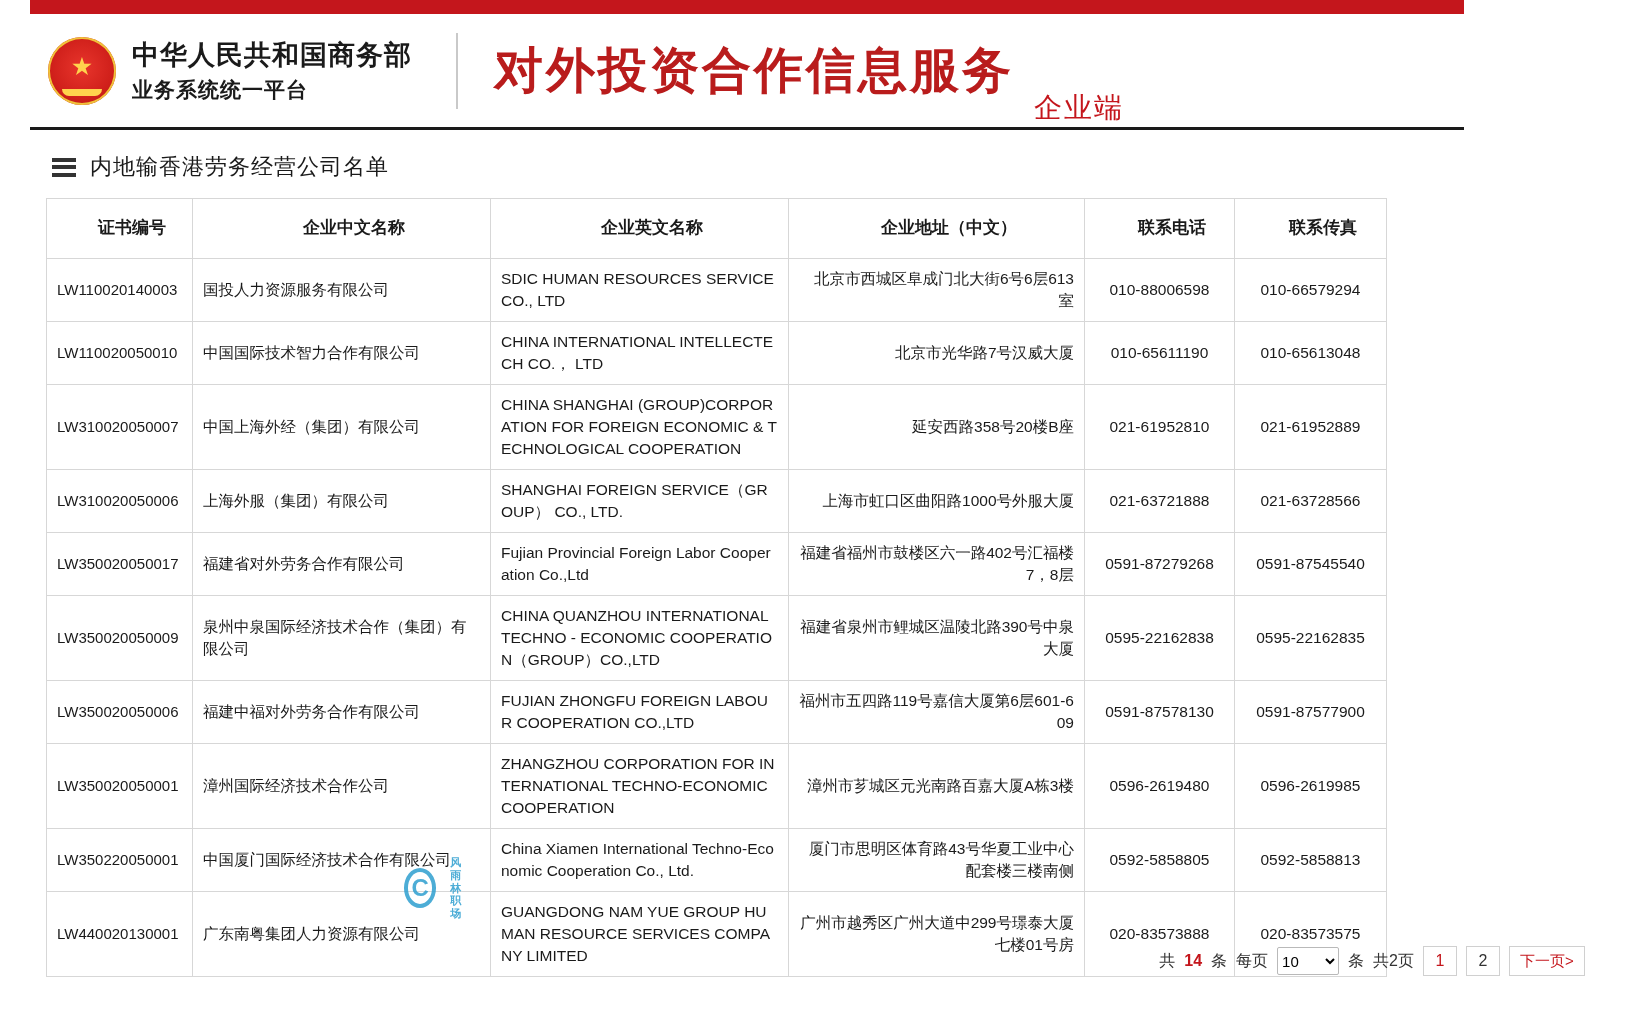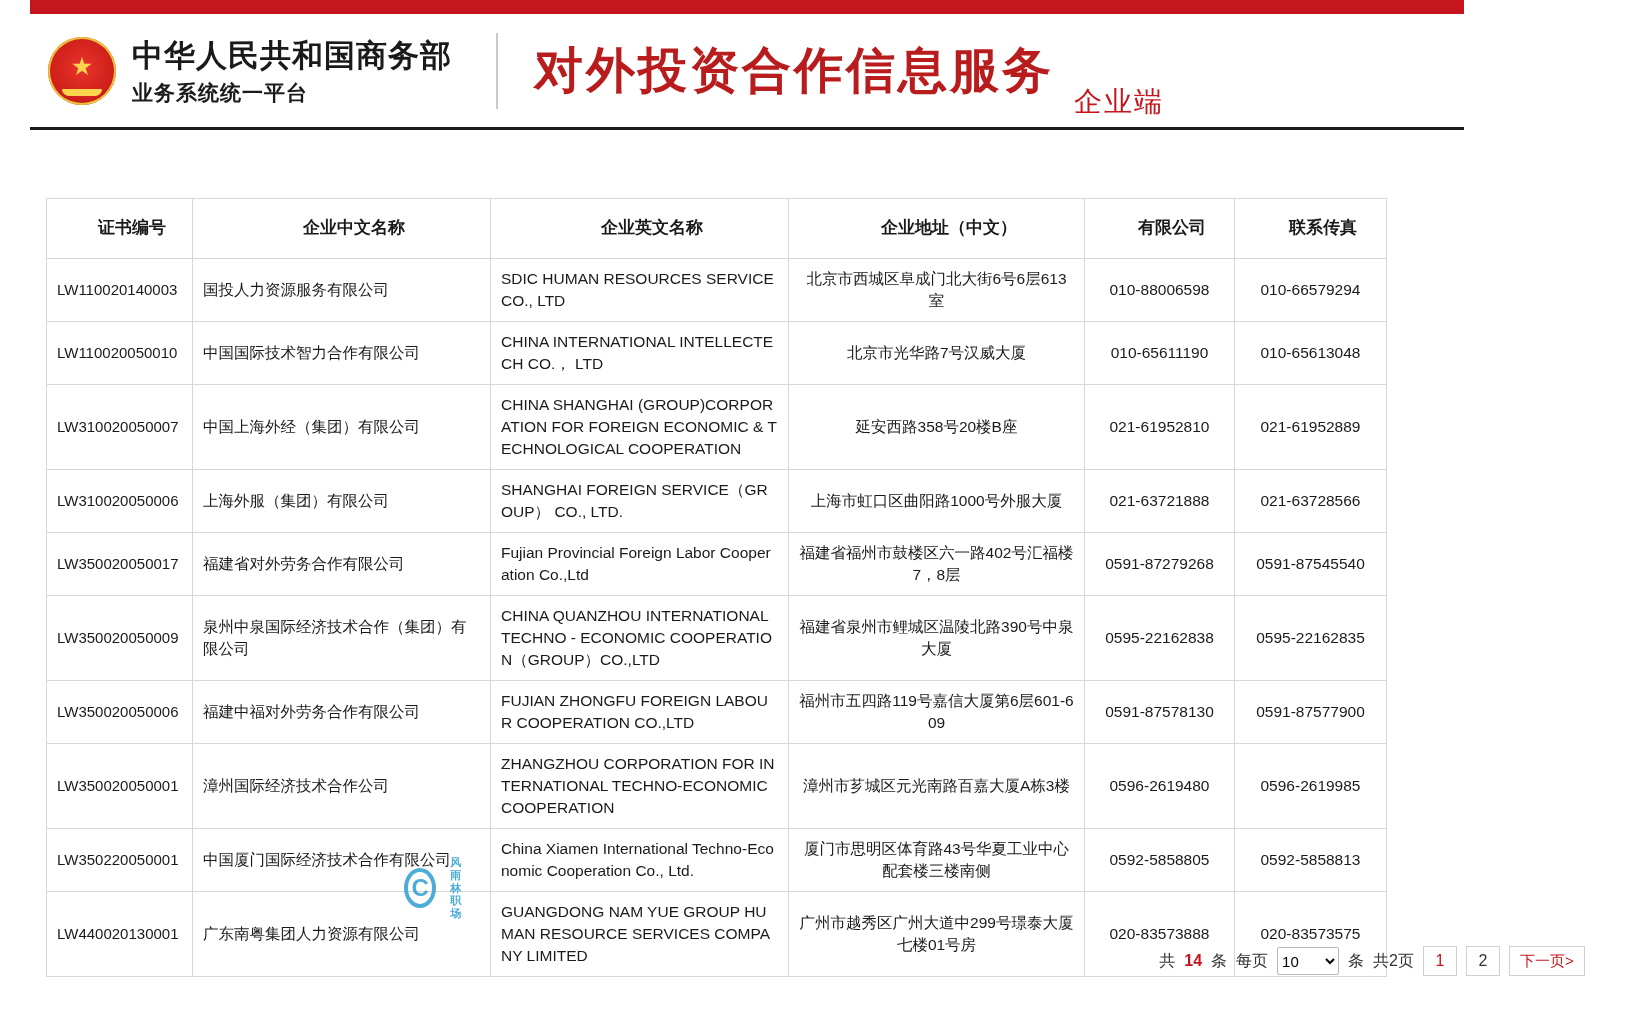--- a/index.html
+++ b/index.html
@@ -67,21 +67,21 @@
     width: 40px; height: 7px;
     border-radius: 0 0 12px 12px;
     background: #ffd34d;
   }
   .ministry {
     margin-left: 16px;
     color: #1a1a1a;
     line-height: 1.42;
   }
   .ministry .l1 {
-    font-size: 31px;
+    font-size: 27px;
     font-weight: bold;
     letter-spacing: 1px;
   }
   .ministry .l2 {
     font-size: 21px;
     font-weight: bold;
     letter-spacing: 1px;
   }
   .divider-v {
     width: 2px;
@@ -94,21 +94,21 @@
     font-weight: bold;
     color: #b91c1c;
     letter-spacing: 3px;
   }
   .sys-sub {
     font-size: 28px;
     color: #c4161c;
     margin-left: 20px;
     letter-spacing: 2px;
     align-self: flex-end;
-    padding-bottom: 6px;
+    padding-bottom: 0;
   }
   
   .section-title {
     position: absolute;
     top: 152px; left: 52px;
     display: flex;
     align-items: center;
     gap: 14px;
   }
   .list-icon {
@@ -166,21 +166,21 @@
   }
   col.c0 { width: 146px; }
   col.c1 { width: 298px; }
   col.c2 { width: 298px; }
   col.c3 { width: 296px; }
   col.c4 { width: 150px; }
   col.c5 { width: 152px; }
   td.cert  { text-align: left; font-size: 15px; }
   td.cn    { text-align: left; margin-left: 28px; }
   td.en    { text-align: left; }
-  td.addr  { text-align: center; }
+  td.addr  { text-align: right; }
   td.tel, td.fax { text-align: center; }
   tr { height: 60px; }
   
   .watermark {
     position: absolute;
     left: 404px; top: 855px;
     width: 66px; height: 66px;
     display: flex;
     align-items: center;
     gap: 14px;
@@ -270,38 +270,46 @@
     <div class="emblem"></div>
     <div class="ministry">
       <div class="l1">中华人民共和国商务部</div>
       <div class="l2">业务系统统一平台</div>
     </div>
     <div class="divider-v"></div>
     <div class="sys-title">对外投资合作信息服务</div>
     <div class="sys-sub">企业端</div>
   </div>
 
+  <div class="section-title">
+    <span class="list-icon">
+        <i></i>
+        <i></i>
+        <i></i>
+      </span>
+    <span class="txt">内地输香港劳务经营公司名单</span>
+  </div>
 
   <div class="table-wrap">
     <table>
       <colgroup>
         <col class="c0">
           <col class="c1">
           <col class="c2">
           <col class="c3">
           <col class="c4">
           <col class="c5">
       </colgroup>
       <thead>
         <tr>
           <th>证书编号</th>
           <th>企业中文名称</th>
           <th>企业英文名称</th>
           <th>企业地址（中文）</th>
-          <th>有限公司</th>
+          <th>联系电话</th>
           <th>联系传真</th>
         </tr>
       </thead>
       <tbody>
         <tr>
           <td class="cert">LW110020140003</td>
           <td class="cn">国投人力资源服务有限公司</td>
           <td class="en">SDIC HUMAN RESOURCES SERVICE CO., LTD</td>
           <td class="addr">北京市西城区阜成门北大街6号6层613室</td>
           <td class="tel">010-88006598</td>

